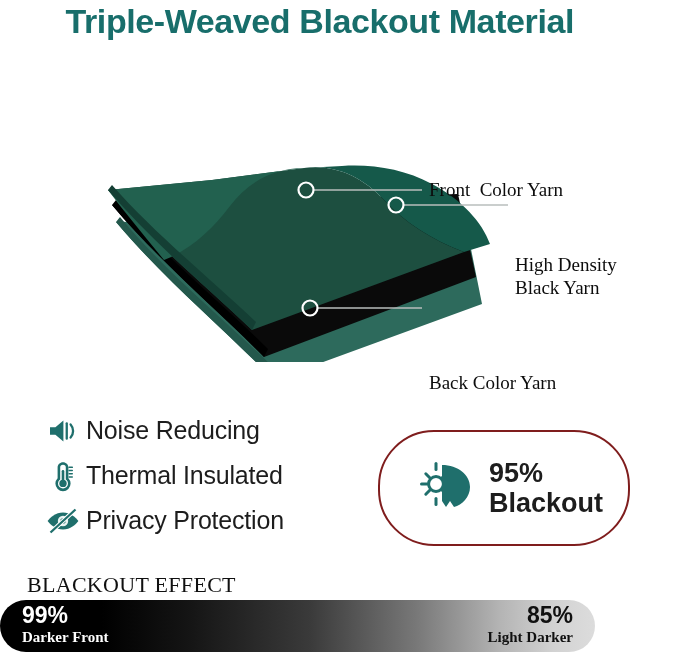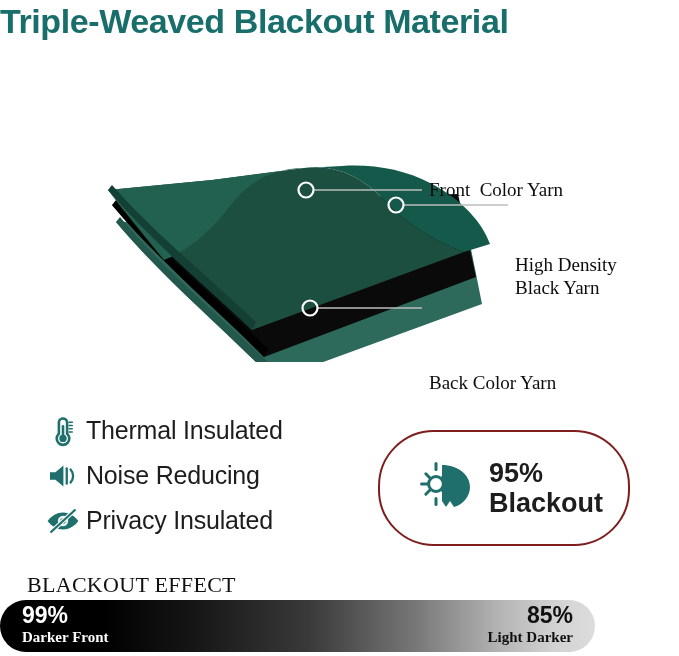--- a/index.html
+++ b/index.html
@@ -15,21 +15,21 @@
     overflow: hidden;
     font-family: "Liberation Sans", sans-serif;
   }
 
   
   #title {
     position: absolute;
     left: 0;
     top: 2px;
     width: 574px;
-    text-align: left;
+    text-align: right;
     font-family: "Liberation Sans", sans-serif;
     font-weight: bold;
     font-size: 34px;
     letter-spacing: -0.4px;
     color: #186e6b;
     white-space: nowrap;
   }
 
   
   #diagram {
@@ -208,20 +208,31 @@
 
     <div class="callout-label" id="label-front">Front  Color Yarn</div>
 
     <div class="callout-label" id="label-black">High Density
 Black Yarn</div>
 
     <div class="callout-label" id="label-back">Back Color Yarn</div>
   </div>
 
   <div id="features">
+
+    <div class="feature-row">
+      <span class="feature-icon">
+        <svg width="34" height="30" viewBox="0 0 34 30" xmlns="http://www.w3.org/2000/svg">
+          <path d="M4 11.2h5.4L17.4 4.4v21.2L9.4 18.8H4z" fill="#1f6f6c"></path>
+          <rect x="19.6" y="6.2" width="2.3" height="17.6" rx="1.1" fill="#1f6f6c"></rect>
+          <path d="M24.6 8.4a10 10 0 0 1 0 13.2" fill="none" stroke="#1f6f6c" stroke-width="2.3" stroke-linecap="round"></path>
+        </svg>
+      </span>
+      <span class="feature-text">Noise Reducing</span>
+    </div>
 
     <div class="feature-row">
       <span class="feature-icon">
         <svg width="30" height="34" viewBox="0 0 30 34" xmlns="http://www.w3.org/2000/svg">
           <path d="M15 3.2c-3.0 0-5.4 2.4-5.4 5.4v10.6a7.6 7.6 0 1 0 10.8 0V8.6c0-3.0-2.4-5.4-5.4-5.4z
                    m0 2.6a2.8 2.8 0 0 1 2.8 2.8v11.8l.7.6a5.0 5.0 0 1 1-7.0 0l.7-.6V8.6A2.8 2.8 0 0 1 15 5.8z" fill="#1f6f6c"></path>
           <circle cx="15" cy="24.4" r="3.7" fill="#1f6f6c"></circle>
           <rect x="13.7" y="11" width="2.6" height="12" rx="1.3" fill="#1f6f6c"></rect>
           <g fill="#1f6f6c">
             <rect x="20.4" y="7.6" width="4.6" height="1.5" rx="0.7"></rect>
@@ -229,41 +240,30 @@
             <rect x="20.4" y="14.0" width="4.6" height="1.5" rx="0.7"></rect>
             <rect x="20.4" y="17.2" width="4.6" height="1.5" rx="0.7"></rect>
           </g>
         </svg>
       </span>
       <span class="feature-text">Thermal Insulated</span>
     </div>
 
     <div class="feature-row">
       <span class="feature-icon">
-        <svg width="34" height="30" viewBox="0 0 34 30" xmlns="http://www.w3.org/2000/svg">
-          <path d="M4 11.2h5.4L17.4 4.4v21.2L9.4 18.8H4z" fill="#1f6f6c"></path>
-          <rect x="19.6" y="6.2" width="2.3" height="17.6" rx="1.1" fill="#1f6f6c"></rect>
-          <path d="M24.6 8.4a10 10 0 0 1 0 13.2" fill="none" stroke="#1f6f6c" stroke-width="2.3" stroke-linecap="round"></path>
-        </svg>
-      </span>
-      <span class="feature-text">Noise Reducing</span>
-    </div>
-
-    <div class="feature-row">
-      <span class="feature-icon">
         <svg width="38" height="30" viewBox="0 0 38 30" xmlns="http://www.w3.org/2000/svg">
           <path d="M19 6.5c-7.2 0-13 5-15.4 8.5C6 18.5 11.8 23.5 19 23.5s13-5 15.4-8.5
                    C32 11.5 26.2 6.5 19 6.5z" fill="#1f6f6c"></path>
           <circle cx="19" cy="15" r="5.2" fill="#e9f2f1"></circle>
           <circle cx="19" cy="15" r="2.8" fill="#1f6f6c"></circle>
           <line x1="6.5" y1="26.5" x2="31.5" y2="3.5" stroke="#ffffff" stroke-width="4.4"></line>
           <line x1="6.5" y1="26.5" x2="31.5" y2="3.5" stroke="#1f6f6c" stroke-width="2.3"></line>
         </svg>
       </span>
-      <span class="feature-text">Privacy Insulated</span>
+      <span class="feature-text">Privacy Protection</span>
     </div>
   </div>
 
   <div id="badge">
     <span id="badge-icon">
       <svg width="66" height="66" viewBox="0 0 66 66" xmlns="http://www.w3.org/2000/svg">
 
         <circle cx="22" cy="29" r="7.4" fill="none" stroke="#1f6f6c" stroke-width="3"></circle>
         <g stroke="#1f6f6c" stroke-width="3" stroke-linecap="round">
           <line x1="22" y1="14.5" x2="22" y2="8.5"></line>

